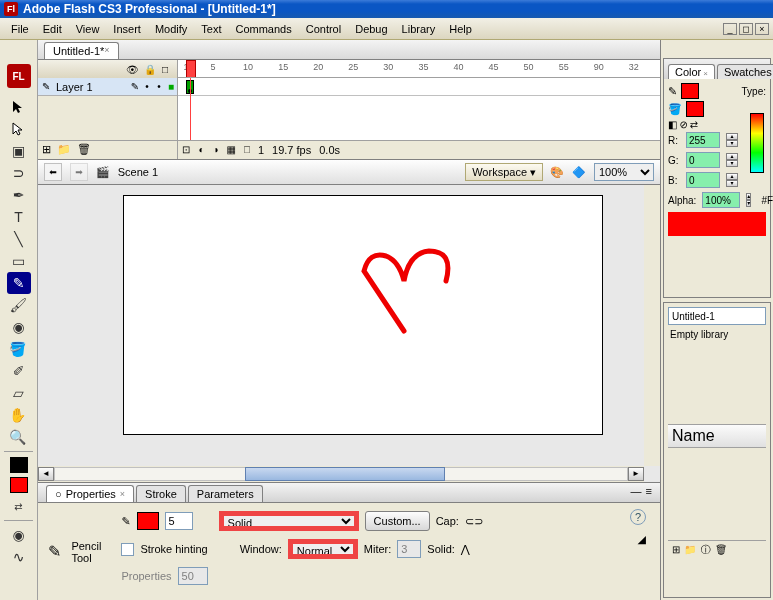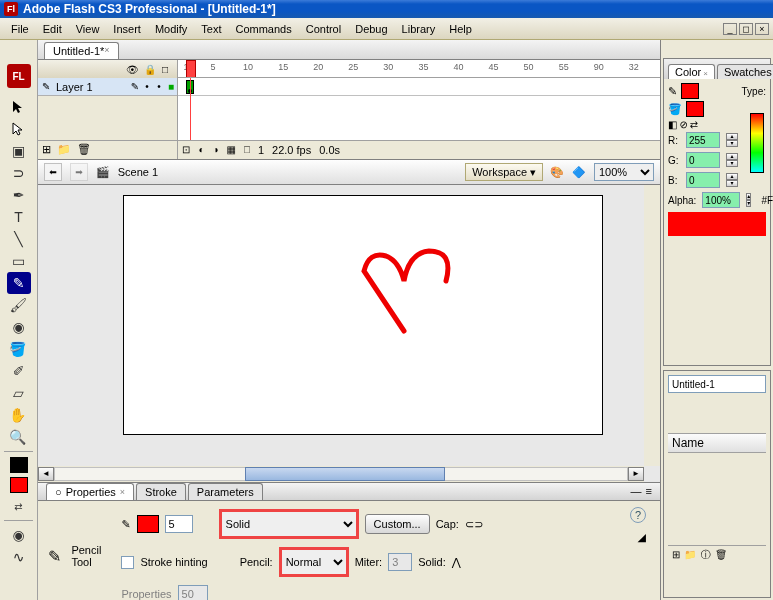--- a/index.html
+++ b/index.html
@@ -86,21 +86,21 @@
 .prop-tabs .tab.active { background: #fff; }
 .prop-tabs .tab .x { color: #888; font-size: 9px; }
 .prop-tabs .right { position: absolute; right: 8px; top: 2px; display: flex; gap: 4px; }
 .prop-body { flex: 1; background: #ECE9D8; padding: 8px 10px; display: flex; gap: 20px; position: relative; }
 .prop-body .tool-preview { display: flex; align-items: center; gap: 10px; }
 .prop-body .pencil-icon { font-size: 16px; }
 .prop-body .form-col { display: flex; flex-direction: column; gap: 8px; }
 .prop-body .row { display: flex; align-items: center; gap: 6px; }
 .prop-body label { font-size: 11px; }
 .prop-body input[type=text] { border: 1px solid #7F9DB9; height: 18px; padding: 0 3px; font-size: 11px; }
-.prop-body select { border: 3px solid #ef4444; height: 30px; font-size: 11px; }
+.prop-body select { border: 5px solid #ef4444; height: 20px; font-size: 11px; }
 .prop-body .btn { height: 20px; border: 1px solid #808080; background: linear-gradient(to bottom,#FDFDFD,#D8D8D8); padding: 0 8px; border-radius: 3px; cursor: pointer; }
 .prop-body .swatch { width: 22px; height: 18px; border: 1px solid #000; }
 .prop-body .help-icon { position: absolute; right: 14px; top: 6px; width: 16px; height: 16px; border: 1px solid #7F9DB9; border-radius: 50%; text-align: center; line-height: 14px; color: #356; cursor: pointer; }
 .prop-body .arrow-icon { position: absolute; right: 14px; top: 30px; cursor: pointer; }
 .prop-body input[disabled] { background: #E8E8E8; color: #808080; }
 
 
 .right-col { width: 113px; background: #ECE9D8; border-left: 1px solid #808080; display: flex; flex-direction: column; }
 .right-col .spacer-top { height: 16px; }
 .panel { border: 1px solid #808080; margin: 2px; display: flex; flex-direction: column; background: #ECE9D8; }
@@ -117,21 +117,21 @@
 .color-panel .spinner div { height: 7px; border: 1px solid #808080; font-size: 6px; text-align: center; line-height: 5px; background: linear-gradient(to bottom,#fff,#D0D0D0); cursor: pointer; }
 .color-panel .top-row { display: flex; gap: 4px; align-items: center; margin-bottom: 2px; }
 .color-panel .top-row .sw { width: 18px; height: 16px; border: 1px solid #000; }
 .color-panel .type-lbl { font-size: 10px; margin-left: auto; }
 .color-panel .gradient-strip { width: 14px; height: 60px; background: linear-gradient(to bottom, #f00, #ff0, #0f0, #0ff); position: absolute; right: 6px; top: 54px; border: 1px solid #000; }
 .color-panel { position: relative; }
 .red-preview { height: 24px; background: #FF0000; margin-top: 4px; }
 
 .lib-panel .docname { width: 100%; height: 18px; border: 1px solid #7F9DB9; font-size: 10px; padding-left: 3px; background: #fff; }
 .lib-panel .empty-msg { padding: 4px 2px; font-size: 10px; }
-.lib-panel .name-head { border-top: 1px solid #A0A0A0; border-bottom: 1px solid #A0A0A0; padding: 2px 4px; margin-top: 40px; background: linear-gradient(to bottom,#FBFBFB,#E0E0E0); font-size: 12px; }
+.lib-panel .name-head { border-top: 1px solid #A0A0A0; border-bottom: 1px solid #A0A0A0; padding: 2px 4px; margin-top: 80px; background: linear-gradient(to bottom,#FBFBFB,#E0E0E0); font-size: 16px; }
 .lib-panel .foot { border-top: 1px solid #A0A0A0; height: 18px; display: flex; align-items: center; padding-left: 4px; gap: 4px; margin-top: 92px; }
 .lib-panel .foot .f-icon { font-size: 10px; cursor: pointer; }
 .checkbox { width: 13px; height: 13px; border: 1px solid #7F9DB9; background: #fff; display: inline-block; vertical-align: middle; cursor: pointer; }
 </style>
 </head>
 <body>
 
 <div class="titlebar">
   <div class="app-icon">Fl</div>
   <span class="title-text">Adobe Flash CS3 Professional - [Untitled-1*]</span>
@@ -254,21 +254,21 @@
             </div>
             <div class="ph-line"></div>
           </div>
           <div class="tl-frames-foot">
             <span class="f-icon">⊡</span>
             <span class="f-icon">◐</span>
             <span class="f-icon">◑</span>
             <span class="f-icon">▦</span>
             <span class="f-icon">⎕</span>
             <span>1</span>
-            <span>22.0 fps</span>
+            <span>19.7 fps</span>
             <span>0.0s</span>
             <div style="flex:1"></div>
           </div>
         </div>
       </div>
     </div>
 
     <div class="editbar">
       <div class="arrow-btn">⬅</div>
       <div class="arrow-btn" style="opacity:.5">➡</div>
@@ -331,40 +331,40 @@
             <input type="range" style="width: 14px; visibility: hidden;" value="50">
             <select style="width:140px"><option>Solid</option></select>
             <button class="btn">Custom...</button>
             <label>Cap:</label>
             <span>⊂⊃</span>
           </div>
           <div class="row">
             <span class="checkbox"></span>
             <label>Stroke hinting</label>
             <span style="width:20px"></span>
-            <label>Pencil:</label>
+            <label>Window:</label>
             <select style="width:70px"><option>Normal</option></select>
             <label>Miter:</label>
             <input type="text" disabled="" style="width: 24px;" value="3">
             <label>Solid:</label>
             <span>⋀</span>
           </div>
           <div class="row" style="color:#808080">
             <label>Properties</label>
             <input type="text" disabled="" style="width: 30px;" value="50">
           </div>
         </div>
       </div>
     </div>
   </div>
 
   <div class="right-col">
     <div class="spacer-top"></div>
 
-    <div class="panel color-panel" style="height:308px">
+    <div class="panel color-panel" style="height:240px">
       <div class="panel-tabs">
         <div class="ptab active"><span>Color</span><span class="x">×</span></div>
         <div class="ptab"><span>Swatches</span></div>
       </div>
       <div class="panel-body">
         <div class="top-row">
           <span>✎</span>
           <div class="sw" style="background:#FF0000"></div>
           <span class="type-lbl">Type:</span>
         </div>
@@ -411,20 +411,21 @@
             <span style="font-size:10px;margin-left:4px">#FF</span>
           </div>
         <div class="gradient-strip"></div>
         <div class="red-preview"></div>
       </div>
     </div>
 
     <div class="panel lib-panel" style="flex:1">
       <div class="panel-body" style="padding:4px;display:flex;flex-direction:column">
         <input class="docname" value="Untitled-1" style="">
+        <div class="empty-msg">Empty library</div>
         <div class="name-head">Name</div>
         <div class="foot">
           <span class="f-icon">⊞</span>
           <span class="f-icon">📁</span>
           <span class="f-icon">ⓘ</span>
           <span class="f-icon">🗑</span>
         </div>
       </div>
     </div>
   </div>

